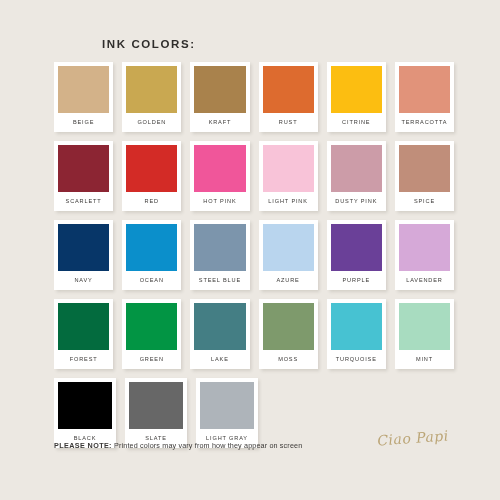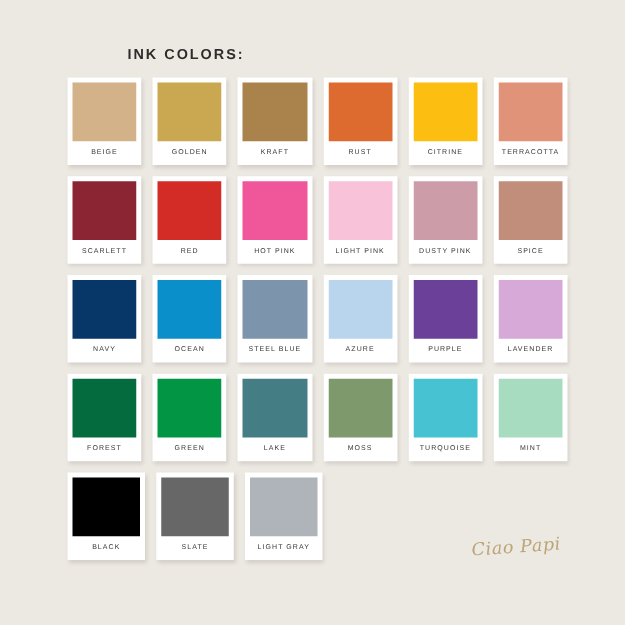--- a/index.html
+++ b/index.html
@@ -217,16 +217,19 @@
           <div class="swatch-color" style="background: rgb(103, 103, 103);"></div>
           <div class="swatch-label">SLATE</div>
         </div>
         <div class="swatch-card">
           <div class="swatch-color" style="background: rgb(174, 180, 186);"></div>
           <div class="swatch-label">LIGHT GRAY</div>
         </div>
       </div>
     </div>
 
+  <div class="footer-note">
+    <span class="note-strong">PLEASE NOTE:</span><span> Printed colors may vary from how they appear on screen</span>
+  </div>
 
   <div class="signature">Ciao Papi</div>
 
 </div>
 
 </body></html>

